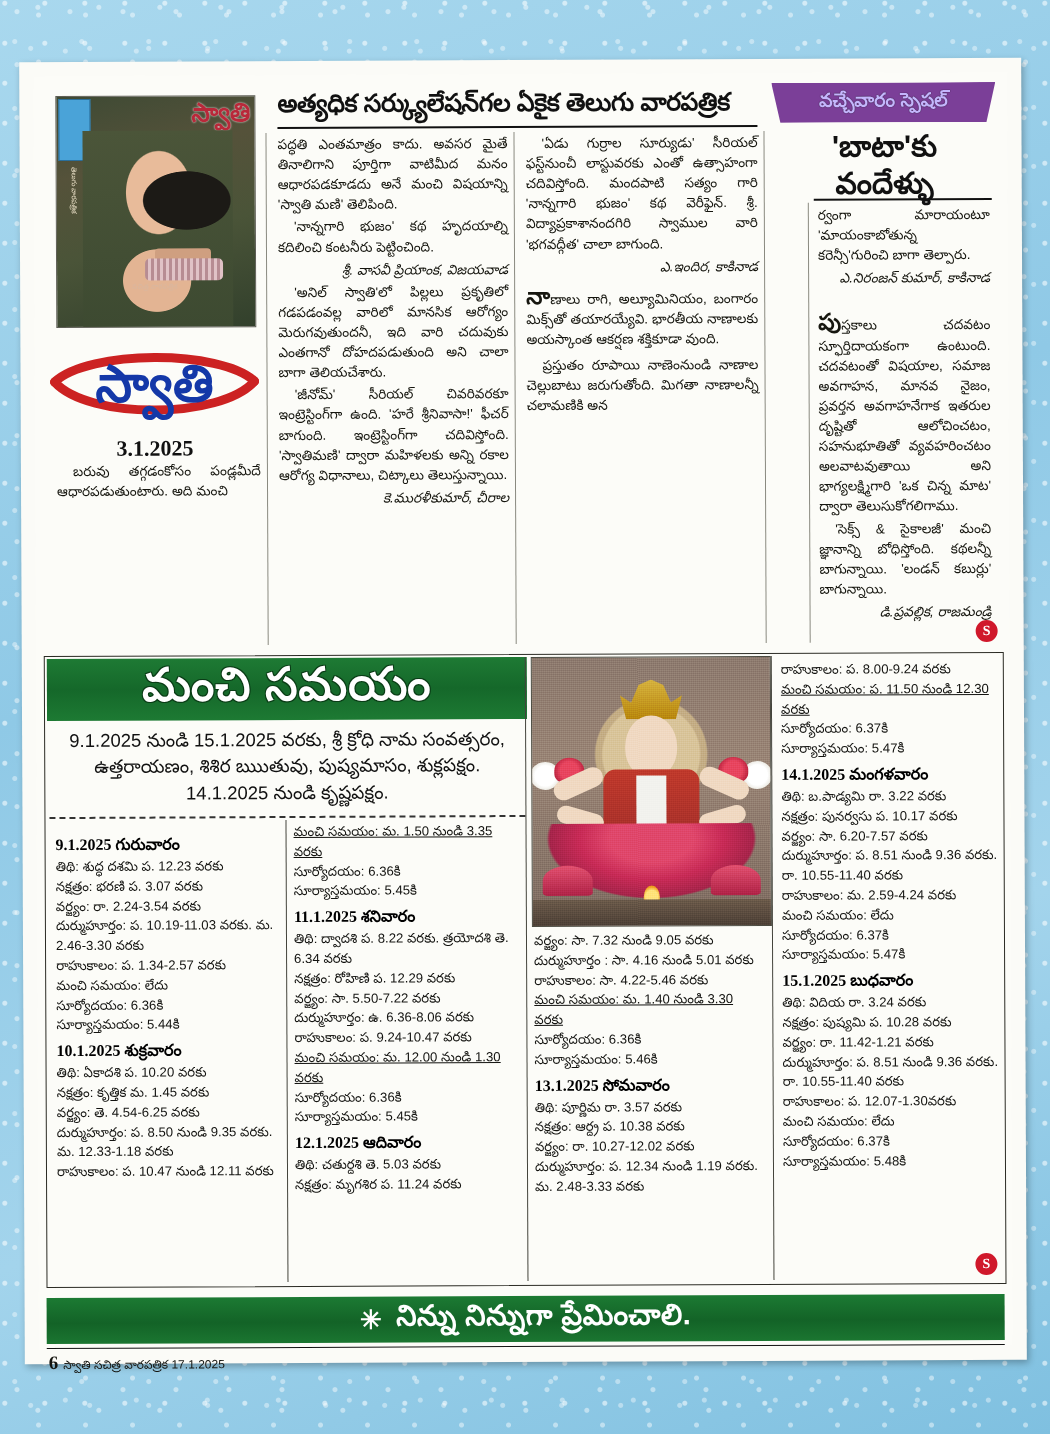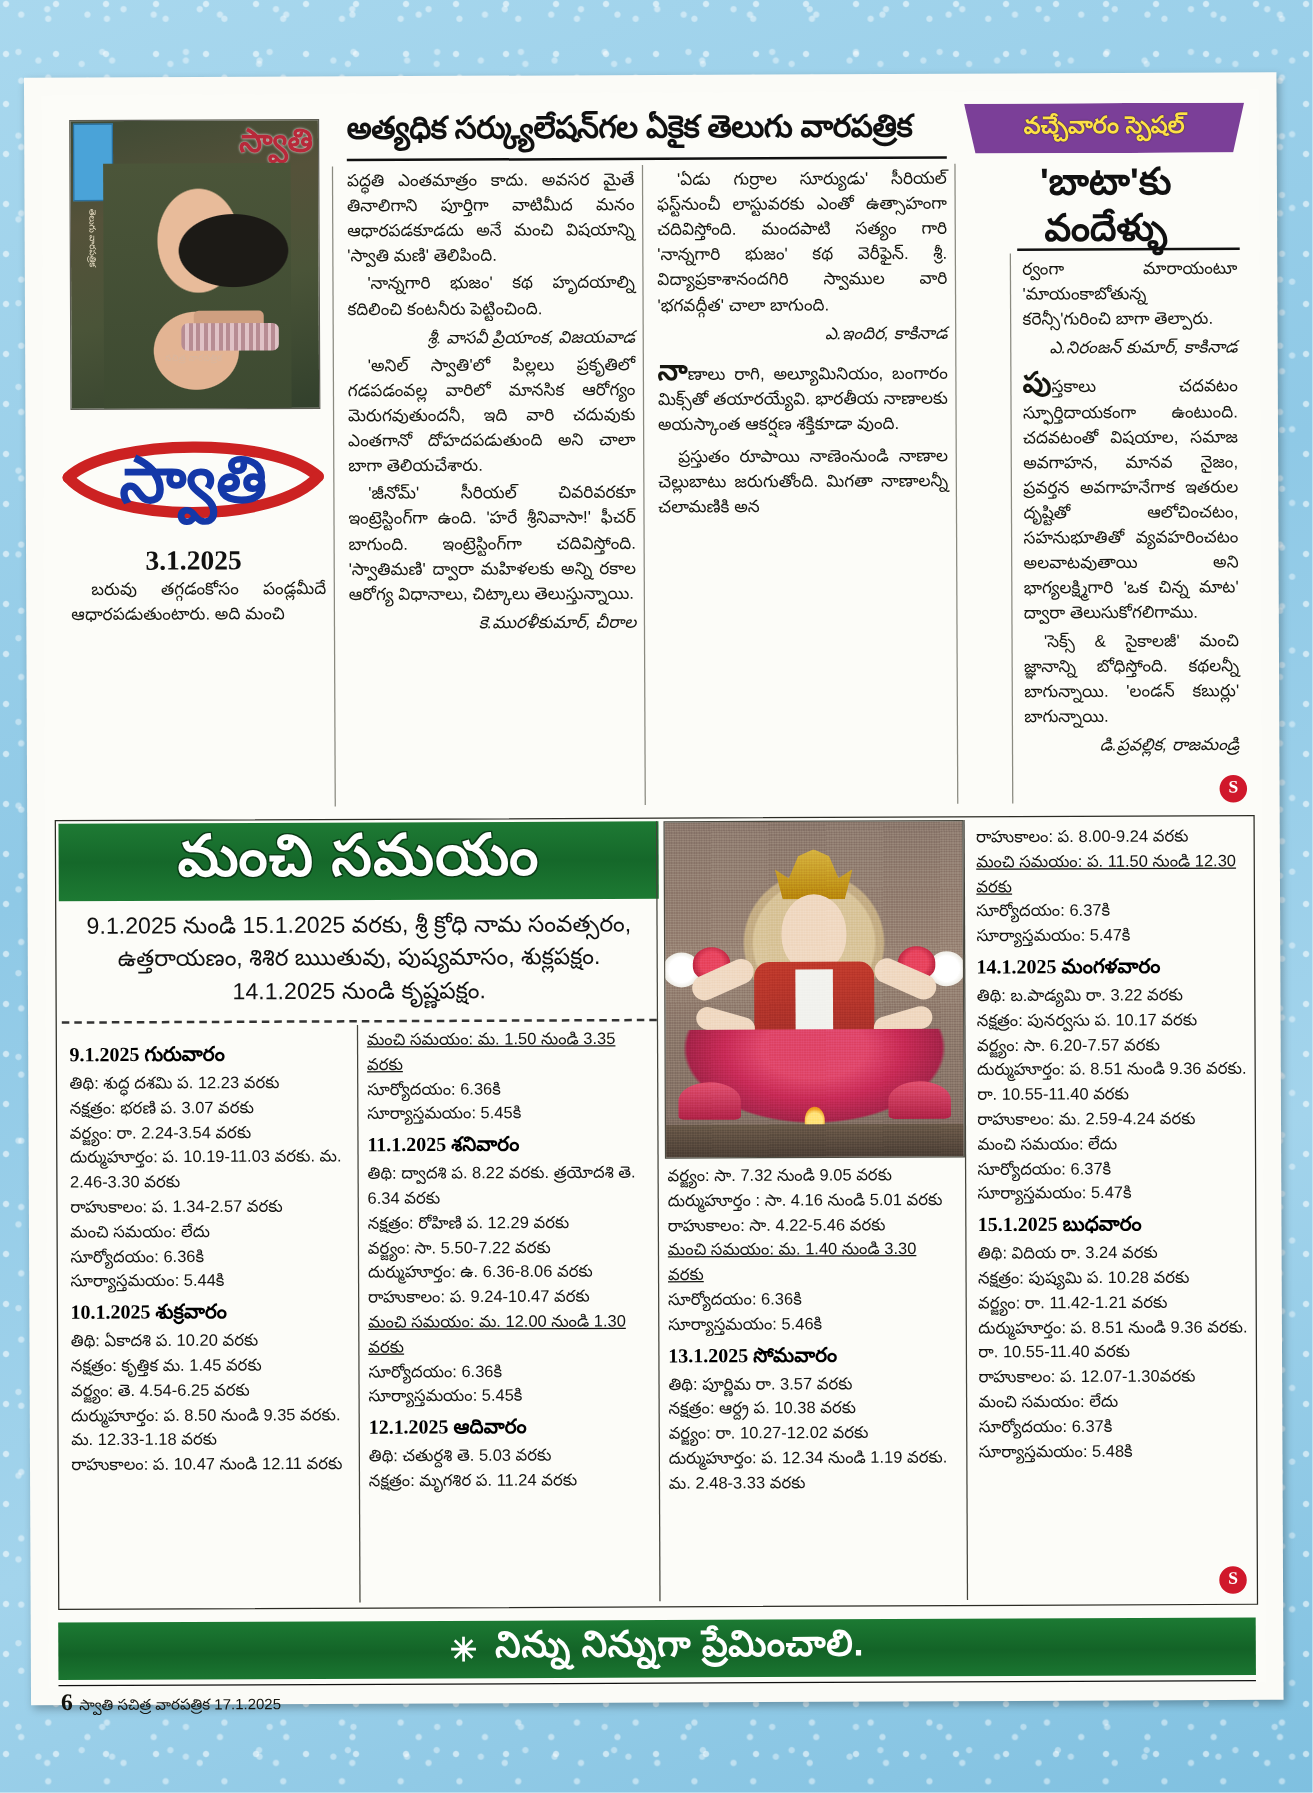--- a/index.html
+++ b/index.html
@@ -117,21 +117,21 @@
   .masthead{
     position:absolute;left:236px;top:6px;width:480px;
     font-size:25px;font-weight:bold;color:#111;
     font-family:"Liberation Sans",sans-serif;letter-spacing:-.4px;
     white-space:nowrap;
   }
   .masthead-rule{position:absolute;left:236px;top:44px;width:480px;height:2px;background:#111;}
 
   .special-tab{
     position:absolute;left:730px;top:2px;width:224px;height:40px;
-    background:#7b3f98;color:#fde047;
+    background:#7b3f98;color:#c4b5fd;
     font-family:"Liberation Sans",sans-serif;font-weight:bold;font-size:19px;
     display:flex;align-items:center;justify-content:center;
     clip-path:polygon(0 0,100% 0,96% 100%,4% 100%);
     text-shadow:0 0 1px #000;
   }
   .special-title{
     position:absolute;left:736px;top:48px;width:214px;
     text-align:center;color:#111;font-weight:bold;
     font-family:"Liberation Sans",sans-serif;
     font-size:30px;line-height:1.22;
@@ -360,21 +360,21 @@
     <div class="col c3">
       <p class="ind">'ఏడు గుర్రాల సూర్యుడు' సీరియల్ ఫస్ట్‌నుంచీ లాస్టువరకు ఎంతో ఉత్సాహంగా చదివిస్తోంది. మందపాటి సత్యం గారి 'నాన్నగారి భుజం' కథ వెరీఫైన్. శ్రీ. విద్యాప్రకాశానందగిరి స్వాముల వారి 'భగవద్గీత' చాలా బాగుంది.</p>
       <p class="sig">ఎ.ఇందిర, కాకినాడ</p>
       <p style="margin-top:7px"><span class="drop">నా</span><span>ణాలు రాగి, అల్యూమినియం, బంగారం మిక్స్‌తో తయారయ్యేవి. భారతీయ నాణాలకు అయస్కాంత ఆకర్షణ శక్తికూడా వుంది.</span></p>
       <p class="ind" style="margin-top:6px">ప్రస్తుతం రూపాయి నాణెంనుండి నాణాల చెల్లుబాటు జరుగుతోంది. మిగతా నాణాలన్నీ చలామణికి అన</p>
     </div>
 
     <div class="col c4">
       <p>ర్వంగా మారాయంటూ 'మాయంకాబోతున్న కరెన్సీ'గురించి బాగా తెల్పారు.</p>
       <p class="sig">ఎ.నిరంజన్ కుమార్, కాకినాడ</p>
-      <p style="margin-top:6px"><span class="drop">పు</span><span>స్తకాలు చదవటం స్ఫూర్తిదాయకంగా ఉంటుంది. చదవటంతో విషయాల, సమాజ అవగాహన, మానవ నైజం, ప్రవర్తన అవగాహనేగాక ఇతరుల దృష్టితో ఆలోచించటం, సహనుభూతితో వ్యవహరించటం అలవాటవుతాయి అని భాగ్యలక్ష్మిగారి 'ఒక చిన్న మాట' ద్వారా తెలుసుకోగలిగాము.</span></p>
+      <p style="margin-top:22px"><span class="drop">పు</span><span>స్తకాలు చదవటం స్ఫూర్తిదాయకంగా ఉంటుంది. చదవటంతో విషయాల, సమాజ అవగాహన, మానవ నైజం, ప్రవర్తన అవగాహనేగాక ఇతరుల దృష్టితో ఆలోచించటం, సహనుభూతితో వ్యవహరించటం అలవాటవుతాయి అని భాగ్యలక్ష్మిగారి 'ఒక చిన్న మాట' ద్వారా తెలుసుకోగలిగాము.</span></p>
       <p class="ind">'సెక్స్ &amp; సైకాలజీ' మంచి జ్ఞానాన్ని బోధిస్తోంది. కథలన్నీ బాగున్నాయి. 'లండన్ కబుర్లు' బాగున్నాయి.</p>
       <p class="sig">డి.ప్రవల్లిక, రాజమండ్రి</p>
     </div>
 
     <div class="swatilogo-red"></div>
   </div>
 
   <div class="panch">
 
     <div class="p-header">

